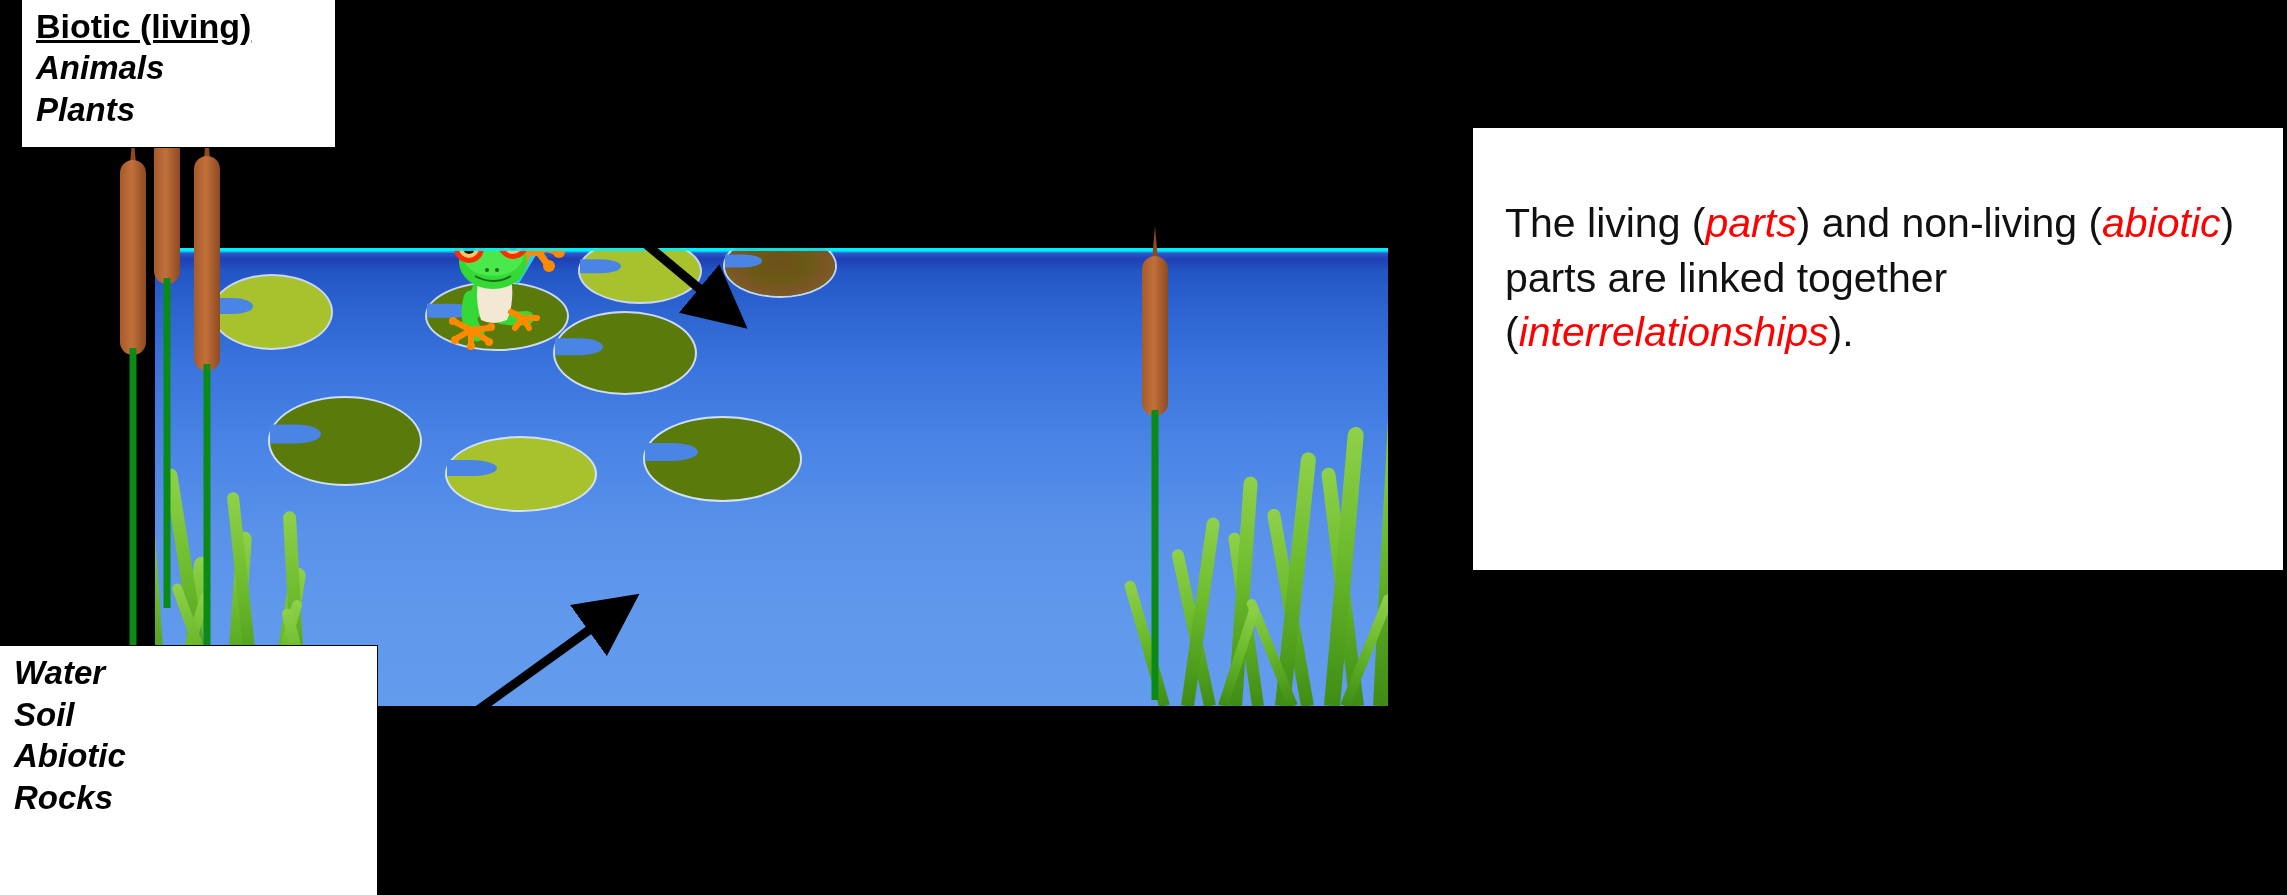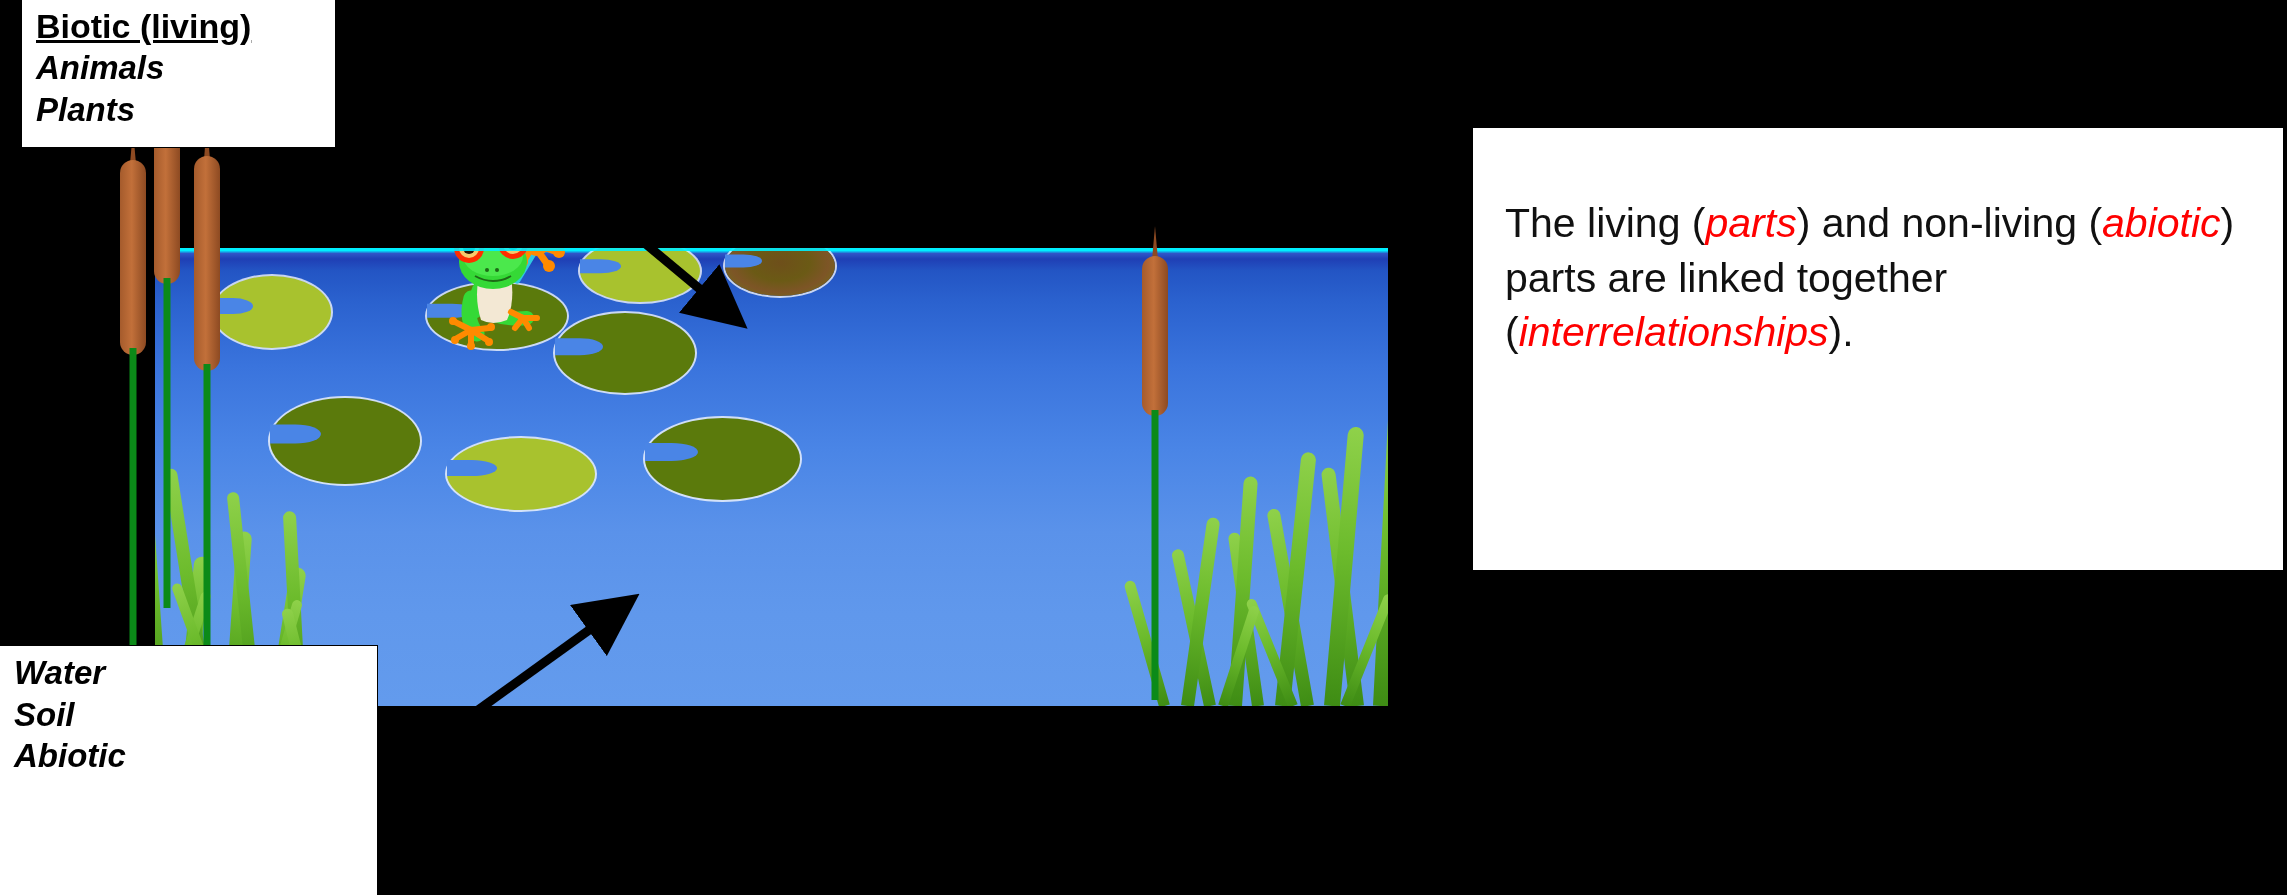--- a/index.html
+++ b/index.html
@@ -210,18 +210,19 @@
 <div class="infobox" id="biotic-box">
   <div class="ttl">Biotic (living)</div>
   <div class="itm">Animals</div>
   <div class="itm">Plants</div>
 </div>
 
 <div class="infobox" id="abiotic-box">
   <div class="itm">Water</div>
   <div class="itm">Soil</div>
   <div class="itm">Abiotic</div>
+  <div class="itm">Rocks</div>
 </div>
 
 <div id="definition-panel">
   <div class="gap"></div>
   <p><span>The living (</span><span class="kw">parts</span><span>) and non-living (</span><span class="kw">abiotic</span><span>) parts are linked together (</span><span class="kw">interrelationships</span><span>).</span></p>
 </div>
 
 </body></html>

